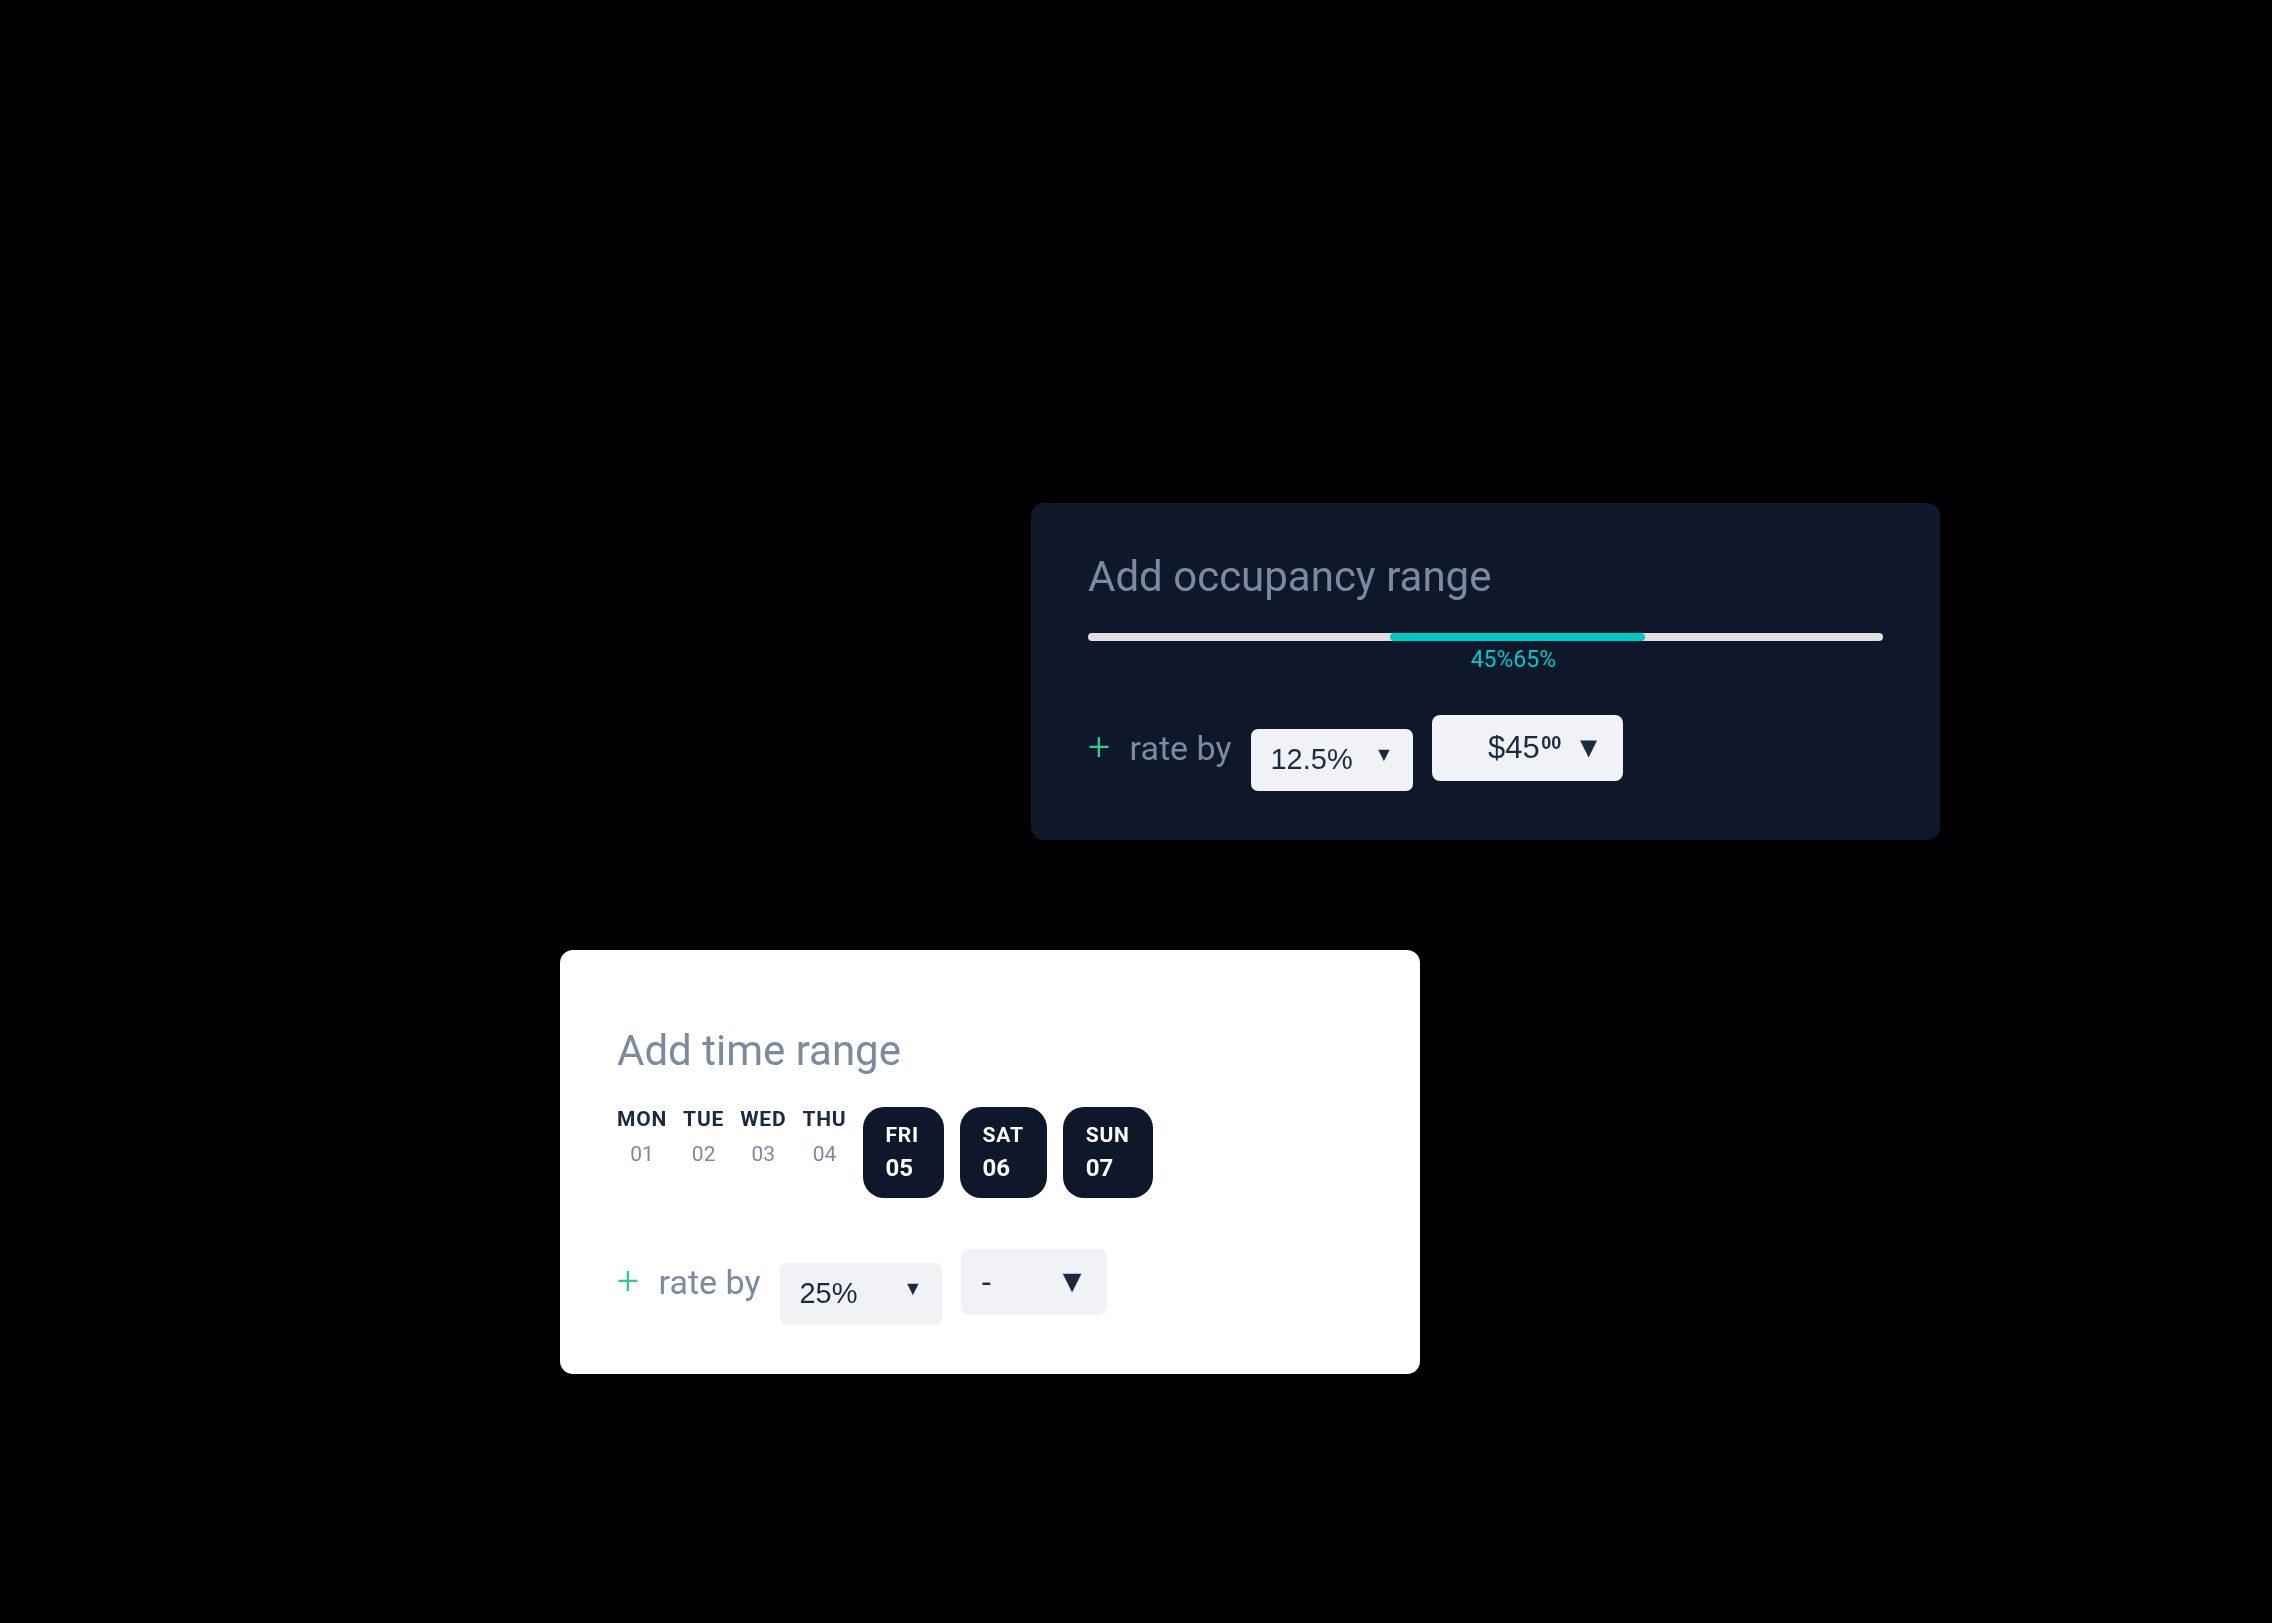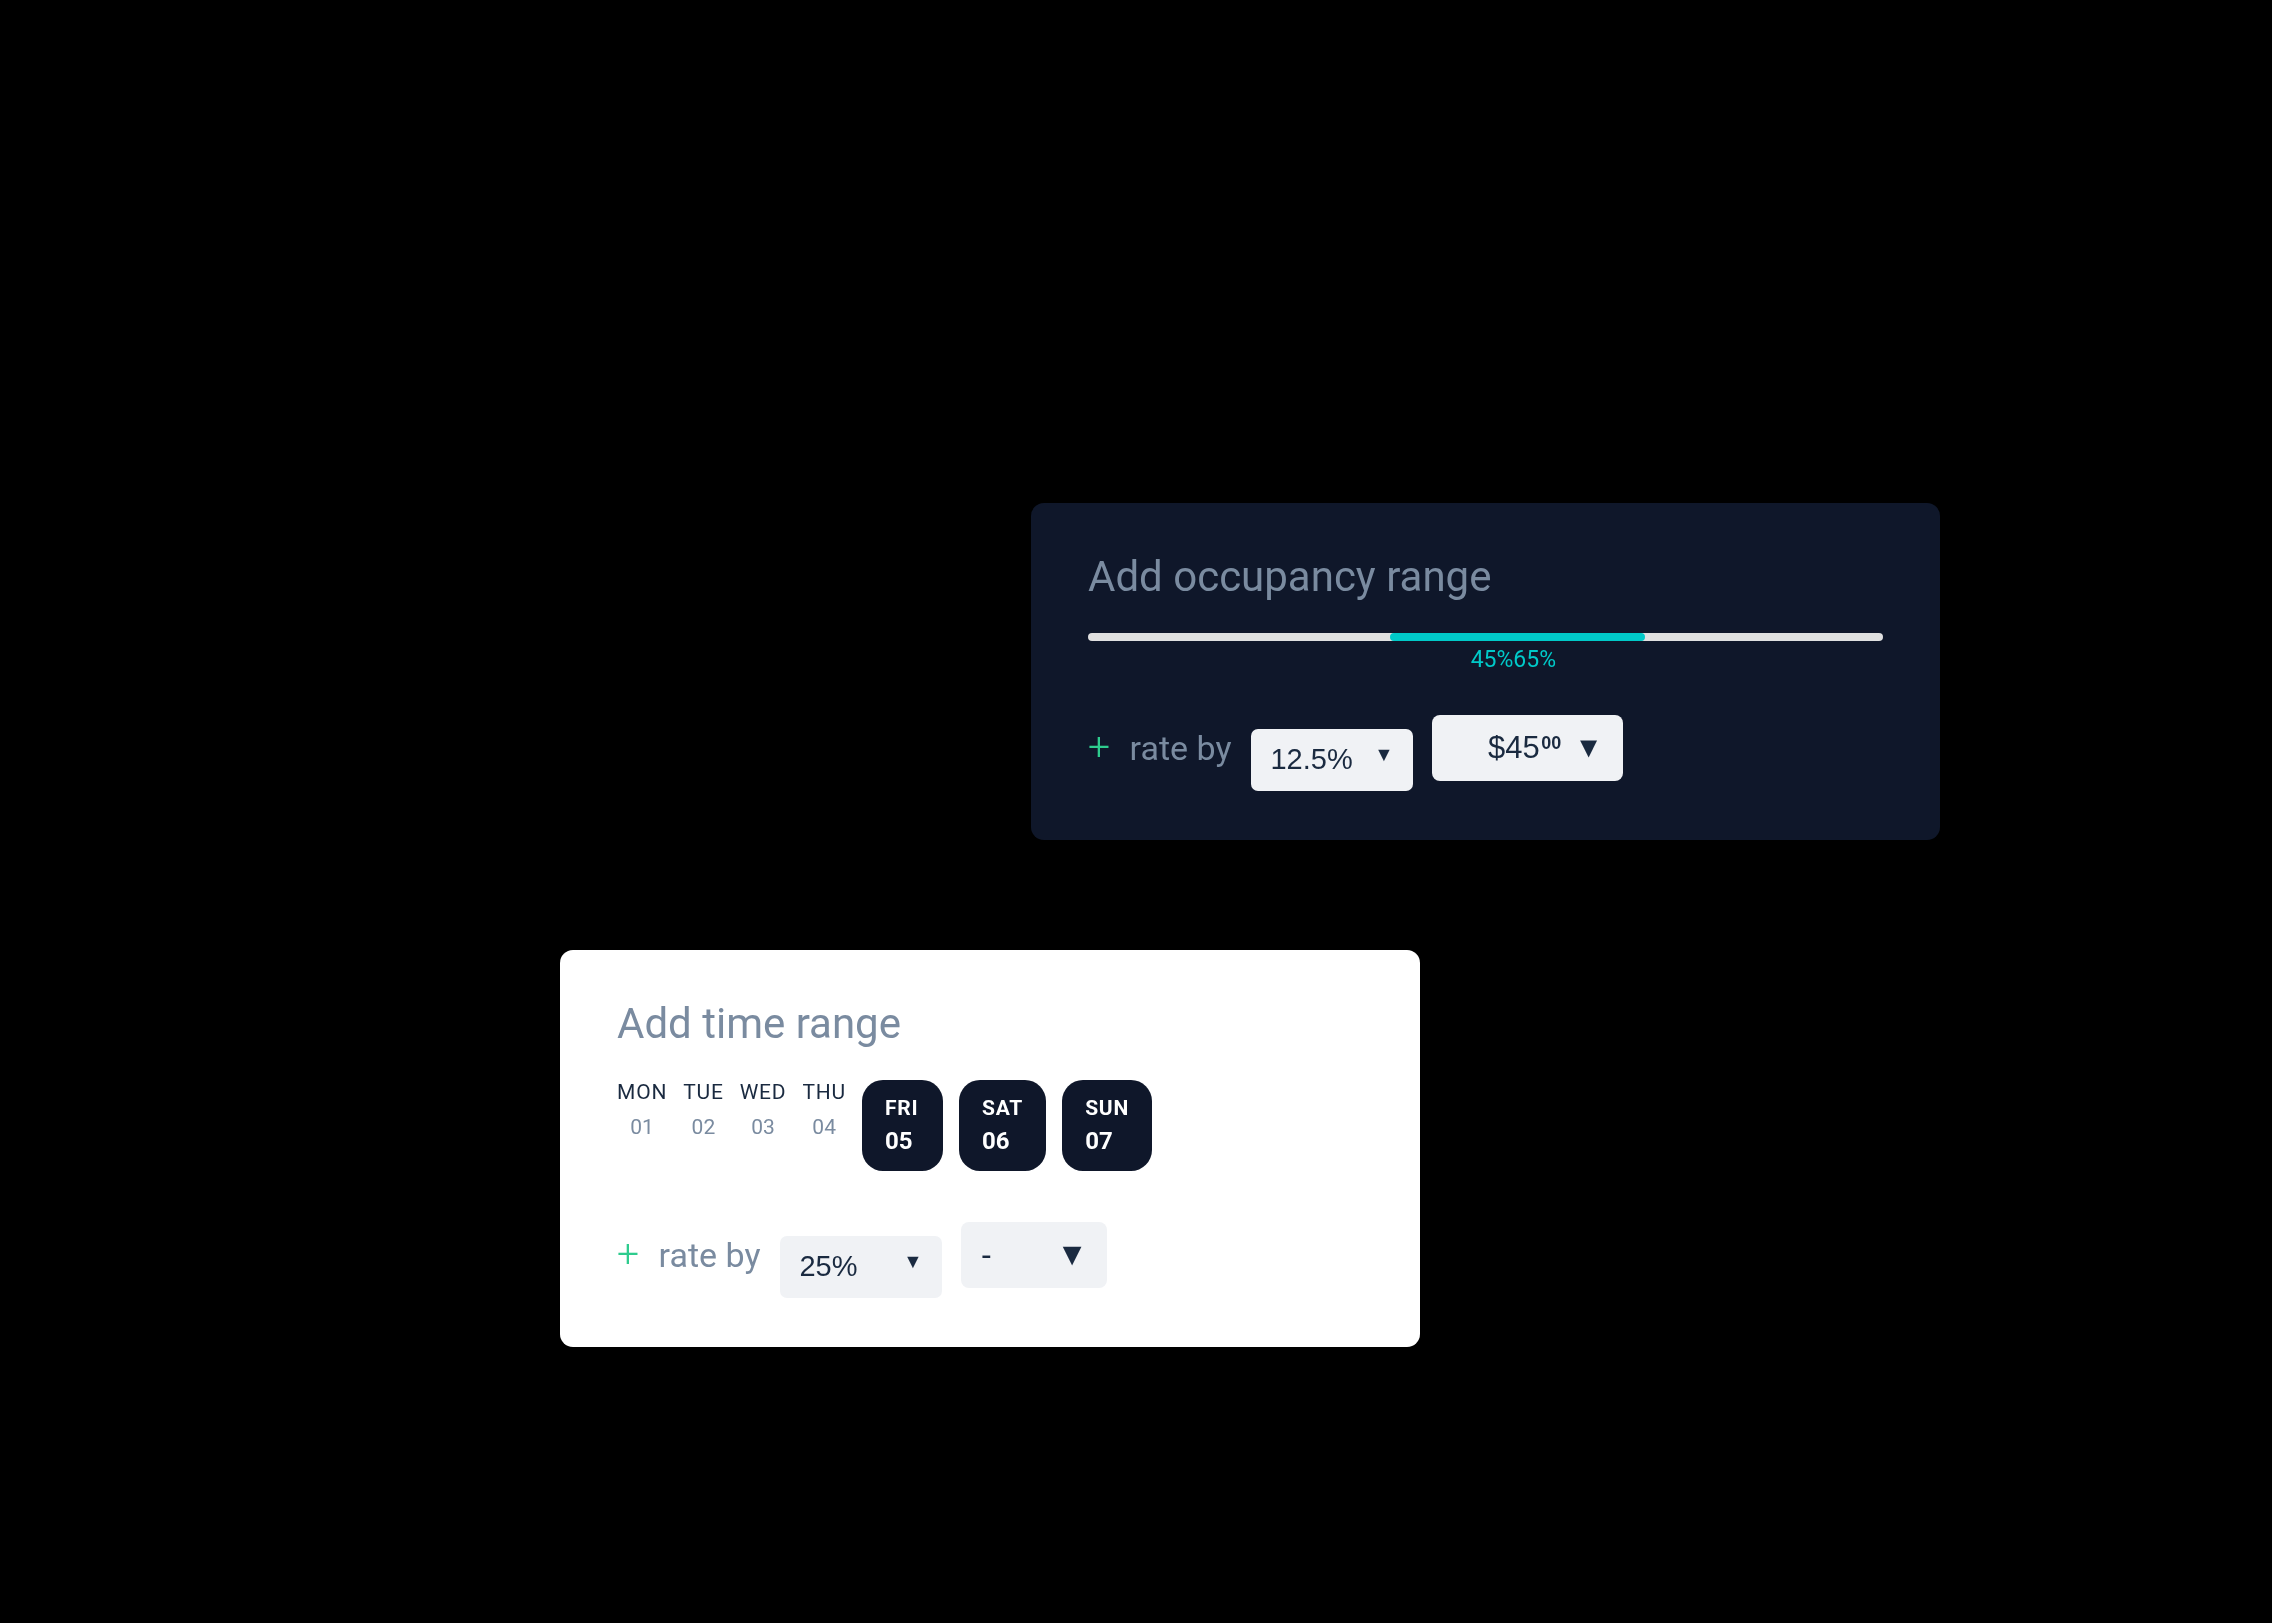--- a/index.html
+++ b/index.html
@@ -147,40 +147,40 @@
     }
 
     
     .card-time {
       position: absolute;
       top: 950px;
       left: 560px;
       width: 860px;
       background: #fff;
       border-radius: 13px;
-      padding: 49px 57px 49px 57px;
+      padding: 76px 57px 49px 57px;
       box-shadow: 0 3.2px 24px rgba(0,0,0,0.12);
     }
 
     .days-grid {
       display: flex;
       gap: 16px;
       margin-bottom: 41px;
     }
 
     .day-col {
       display: flex;
       flex-direction: column;
       align-items: center;
       gap: 11.4px;
     }
 
     .day-name {
       font-size: 21px;
-      font-weight: 400;
+      font-weight: 700;
       color: #1a2a40;
       letter-spacing: 0.8px;
     }
 
     .day-num {
       font-size: 21px;
       color: #7a8ba0;
     }
 
     .day-badge {

